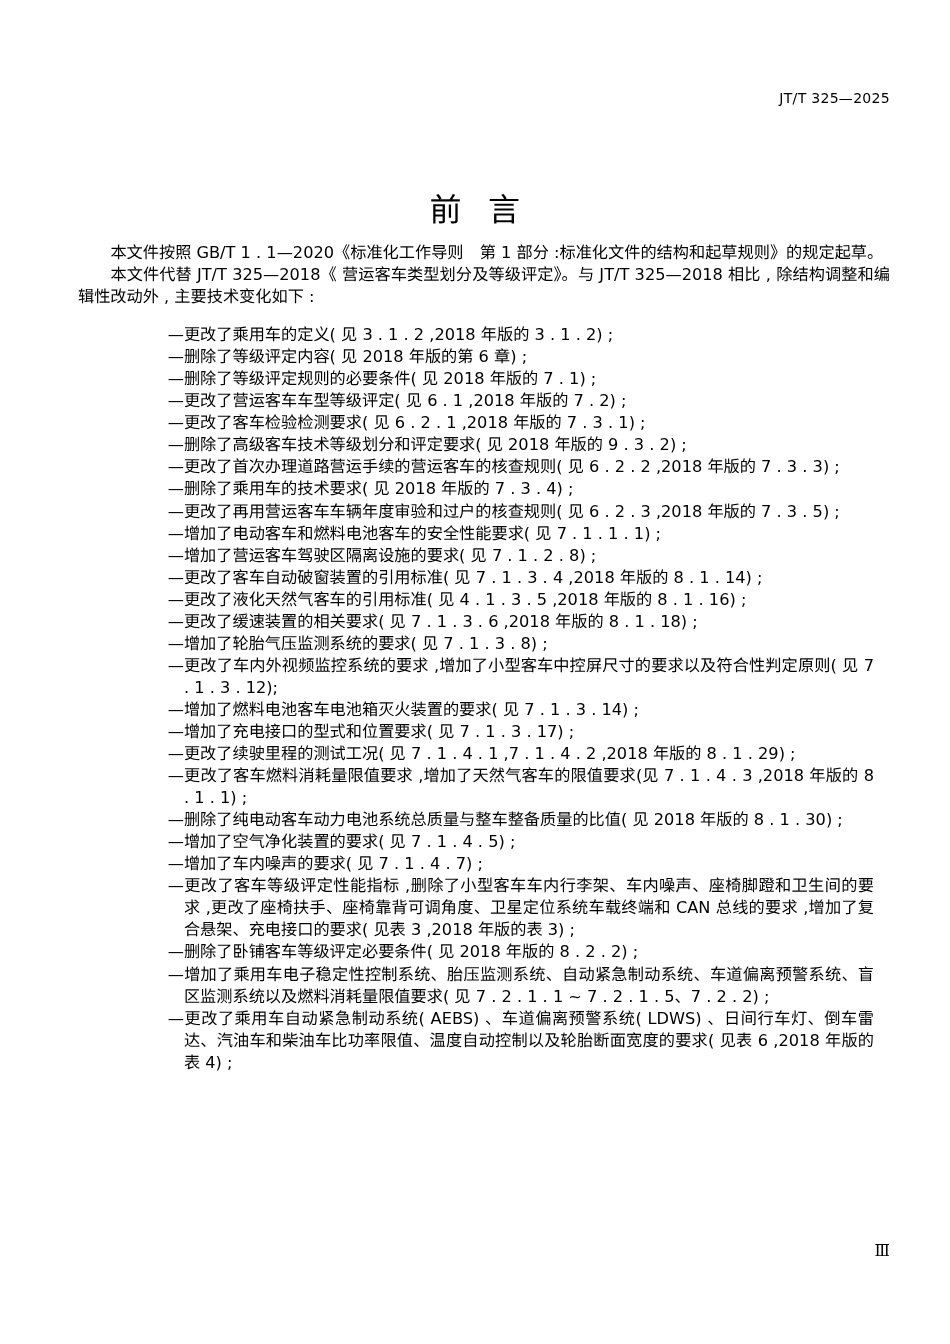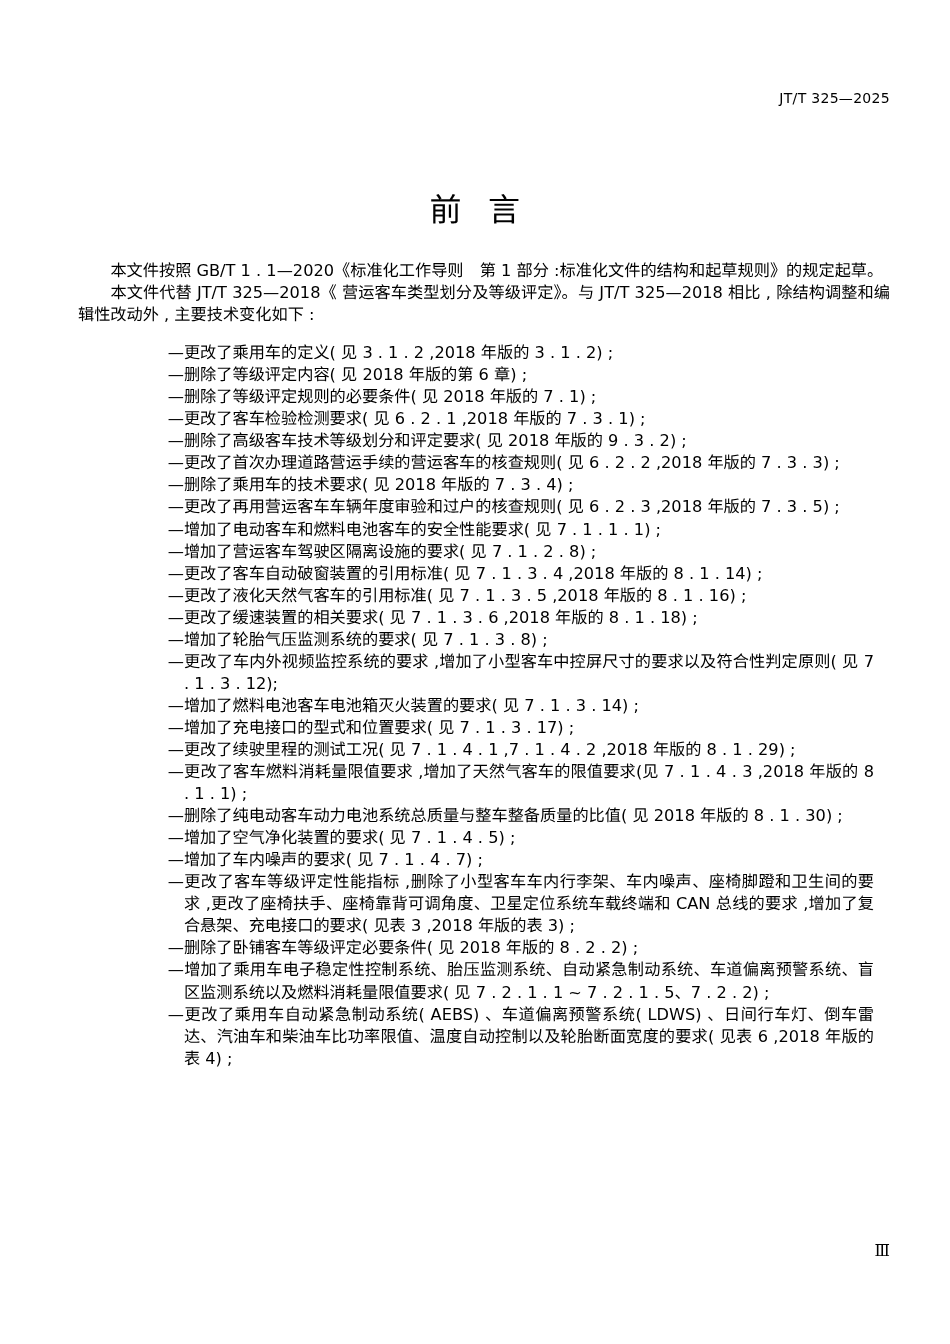--- a/index.html
+++ b/index.html
@@ -43,21 +43,21 @@
     letter-spacing: 0.5px;
   }
   .doc-title .gap {
     display: inline-block;
     width: 26px;
   }
 
   
   .body-block {
     position: absolute;
-    top: 260px;
+    top: 242px;
     left: 78px;
     width: 812px;
     font-size: 16.2px;
     line-height: 22.05px;
     text-align: justify;
     text-justify: inter-ideograph;
   }
 
   p.para {
     margin: 0;
@@ -109,29 +109,30 @@
   <div class="body-block">
 
     <p class="para">本文件按照 GB/T  1 . 1—2020《标准化工作导则　第 1 部分 :标准化文件的结构和起草规则》的规定起草。</p>
 
     <p class="para">本文件代替 JT/T  325—2018《 营运客车类型划分及等级评定》。与 JT/T  325—2018 相比 , 除结构调整和编辑性改动外 , 主要技术变化如下 :</p>
 
     <ul class="change-list">
       <li><span class="dash">—</span><span>更改了乘用车的定义( 见 3 . 1 . 2 ,2018 年版的 3 . 1 . 2) ;</span></li>
       <li><span class="dash">—</span><span>删除了等级评定内容( 见 2018 年版的第 6 章) ;</span></li>
       <li><span class="dash">—</span><span>删除了等级评定规则的必要条件( 见 2018 年版的 7 . 1) ;</span></li>
+      <li><span class="dash">—</span><span>更改了营运客车车型等级评定( 见 6 . 1 ,2018 年版的 7 . 2) ;</span></li>
       <li><span class="dash">—</span><span>更改了客车检验检测要求( 见 6 . 2 . 1 ,2018 年版的 7 . 3 . 1) ;</span></li>
       <li><span class="dash">—</span><span>删除了高级客车技术等级划分和评定要求( 见 2018 年版的 9 . 3 . 2) ;</span></li>
       <li><span class="dash">—</span><span>更改了首次办理道路营运手续的营运客车的核查规则( 见 6 . 2 . 2 ,2018 年版的 7 . 3 . 3) ;</span></li>
       <li><span class="dash">—</span><span>删除了乘用车的技术要求( 见 2018 年版的 7 . 3 . 4) ;</span></li>
       <li><span class="dash">—</span><span>更改了再用营运客车车辆年度审验和过户的核查规则( 见 6 . 2 . 3 ,2018 年版的 7 . 3 . 5) ;</span></li>
       <li><span class="dash">—</span><span>增加了电动客车和燃料电池客车的安全性能要求( 见 7 . 1 . 1 . 1) ;</span></li>
       <li><span class="dash">—</span><span>增加了营运客车驾驶区隔离设施的要求( 见 7 . 1 . 2 . 8) ;</span></li>
       <li><span class="dash">—</span><span>更改了客车自动破窗装置的引用标准( 见 7 . 1 . 3 . 4 ,2018 年版的 8 . 1 . 14) ;</span></li>
-      <li><span class="dash">—</span><span>更改了液化天然气客车的引用标准( 见 7 . 1 . 3 . 5 ,2018 年版的 8 . 1 . 16) ;</span></li>
+      <li><span class="dash">—</span><span>更改了液化天然气客车的引用标准( 见 4 . 1 . 3 . 5 ,2018 年版的 8 . 1 . 16) ;</span></li>
       <li><span class="dash">—</span><span>更改了缓速装置的相关要求( 见 7 . 1 . 3 . 6 ,2018 年版的 8 . 1 . 18) ;</span></li>
       <li><span class="dash">—</span><span>增加了轮胎气压监测系统的要求( 见 7 . 1 . 3 . 8) ;</span></li>
       <li><span class="dash">—</span><span>更改了车内外视频监控系统的要求 ,增加了小型客车中控屏尺寸的要求以及符合性判定原则( 见 7 . 1 . 3 . 12);</span></li>
       <li><span class="dash">—</span><span>增加了燃料电池客车电池箱灭火装置的要求( 见 7 . 1 . 3 . 14) ;</span></li>
       <li><span class="dash">—</span><span>增加了充电接口的型式和位置要求( 见 7 . 1 . 3 . 17) ;</span></li>
       <li><span class="dash">—</span><span>更改了续驶里程的测试工况( 见 7 . 1 . 4 . 1 ,7 . 1 . 4 . 2 ,2018 年版的 8 . 1 . 29) ;</span></li>
       <li><span class="dash">—</span><span>更改了客车燃料消耗量限值要求 ,增加了天然气客车的限值要求(见 7 . 1 . 4 . 3 ,2018 年版的 8 . 1 . 1) ;</span></li>
       <li><span class="dash">—</span><span>删除了纯电动客车动力电池系统总质量与整车整备质量的比值( 见 2018 年版的 8 . 1 . 30) ;</span></li>
       <li><span class="dash">—</span><span>增加了空气净化装置的要求( 见 7 . 1 . 4 . 5) ;</span></li>
       <li><span class="dash">—</span><span>增加了车内噪声的要求( 见 7 . 1 . 4 . 7) ;</span></li>

